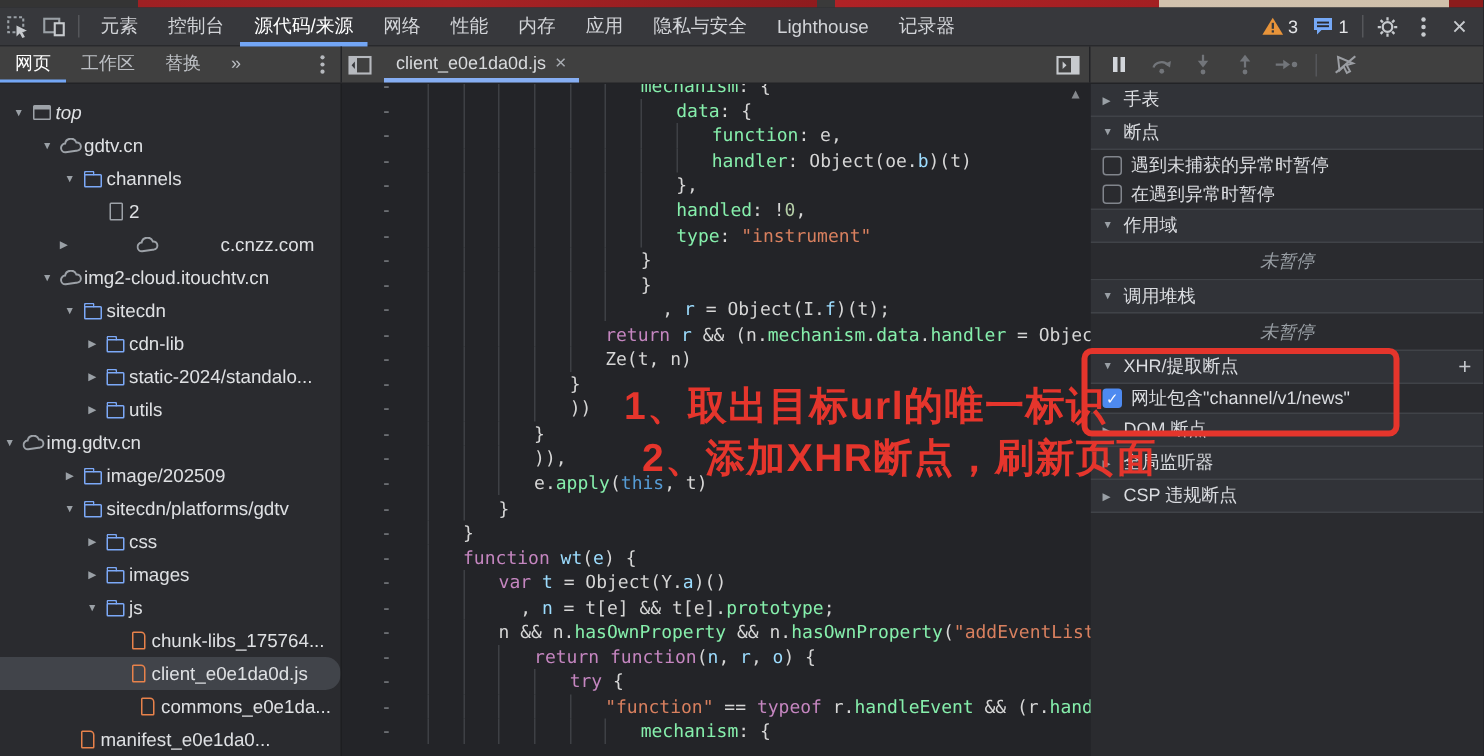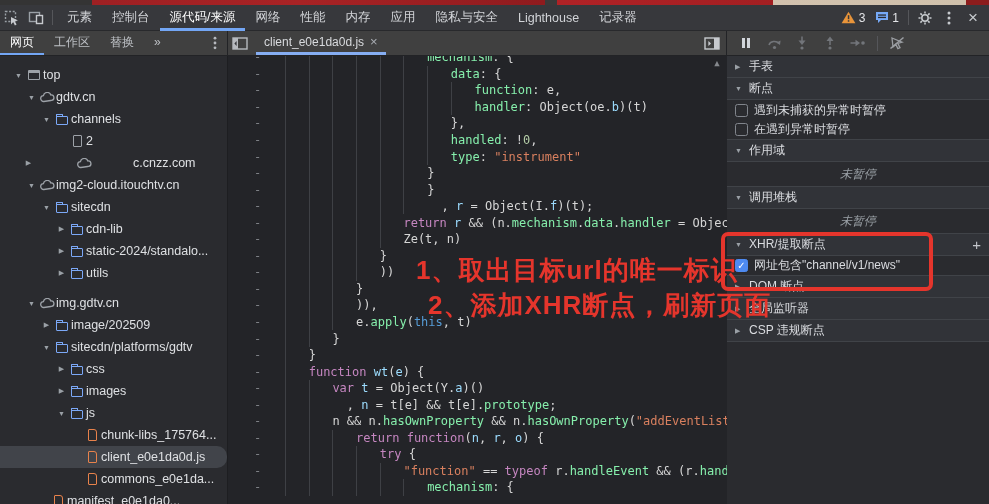--- a/index.html
+++ b/index.html
@@ -237,21 +237,21 @@
         <svg width="16" height="14" viewBox="0 0 16 14">
             <path d="M3 2 L13 6.2 L8.8 7.4 L11 11.6 L8.9 12.6 L6.8 8.4 L4 11 Z" fill="none" stroke="#9b9ea3" stroke-width="1.3"></path>
             <path d="M1.5 12.5 L14.5 1.5" stroke="#9b9ea3" stroke-width="1.5"></path>
           </svg>
       </span>
     </div>
   </div>
 
   <div class="content">
     <div class="navigator" id="file-tree">
-        <div class="trow" style="padding-left: 12px;">
+        <div class="trow" style="padding-left: 6px; font-style: italic;">
           <span class="tarrow">▼</span>
           <span class="ticon">
             <span class="i-frame"></span>
           </span>
           <span class="tree-label">top</span>
         </div>
         <div class="trow" style="padding-left: 25px;">
           <span class="tarrow">▼</span>
           <span class="ticon">
             <svg width="15" height="11" viewBox="0 0 15 11">
@@ -267,21 +267,21 @@
           </span>
           <span class="tree-label">channels</span>
         </div>
         <div class="trow" style="padding-left: 55px;">
           <span class="tarrow"></span>
           <span class="ticon">
             <span class="i-file"></span>
           </span>
           <span class="tree-label">2</span>
         </div>
-        <div class="trow" style="padding-left: 22px; gap: 40px;">
+        <div class="trow" style="padding-left: 36px; gap: 40px;">
           <span class="tarrow">▶</span>
           <span class="ticon">
             <svg width="15" height="11" viewBox="0 0 15 11">
               <path d="M3.8 9.5 a2.9 2.9 0 0 1 -0.4 -5.8 a3.9 3.9 0 0 1 7.5 -0.7 a2.7 2.7 0 0 1 0.6 5.4 q-0.3 0.1 -0.8 0.1 Z" fill="none" stroke="#9da2a8" stroke-width="1.3"></path>
             </svg>
           </span>
           <span class="tree-label">c.cnzz.com</span>
         </div>
         <div class="trow" style="padding-left: 25px;">
           <span class="tarrow">▼</span>
@@ -313,21 +313,21 @@
           </span>
           <span class="tree-label">static-2024/standalo...</span>
         </div>
         <div class="trow" style="padding-left: 55px;">
           <span class="tarrow">▶</span>
           <span class="ticon">
             <span class="i-folder"></span>
           </span>
           <span class="tree-label">utils</span>
         </div>
-        <div class="trow" style="padding-left: 25px; margin-top: 8px;">
+        <div class="trow" style="">
           <span class="tarrow">▼</span>
           <span class="ticon">
             <svg width="15" height="11" viewBox="0 0 15 11">
               <path d="M3.8 9.5 a2.9 2.9 0 0 1 -0.4 -5.8 a3.9 3.9 0 0 1 7.5 -0.7 a2.7 2.7 0 0 1 0.6 5.4 q-0.3 0.1 -0.8 0.1 Z" fill="none" stroke="#9da2a8" stroke-width="1.3"></path>
             </svg>
           </span>
           <span class="tree-label">img.gdtv.cn</span>
         </div>
         <div class="trow" style="padding-left: 40px;">
           <span class="tarrow">▶</span>
@@ -371,21 +371,21 @@
           </span>
           <span class="tree-label">chunk-libs_175764...</span>
         </div>
         <div class="trow sel" style="padding-left: 70px;">
           <span class="tarrow"></span>
           <span class="ticon">
             <span class="i-jsfile"></span>
           </span>
           <span class="tree-label">client_e0e1da0d.js</span>
         </div>
-        <div class="trow" style="padding-left: 70px;">
+        <div class="trow" style="padding-left: 70px; justify-content: center;">
           <span class="tarrow"></span>
           <span class="ticon">
             <span class="i-jsfile"></span>
           </span>
           <span class="tree-label">commons_e0e1da...</span>
         </div>
         <div class="trow" style="padding-left: 36px;">
           <span class="tarrow"></span>
           <span class="ticon">
             <span class="i-jsfile"></span>

